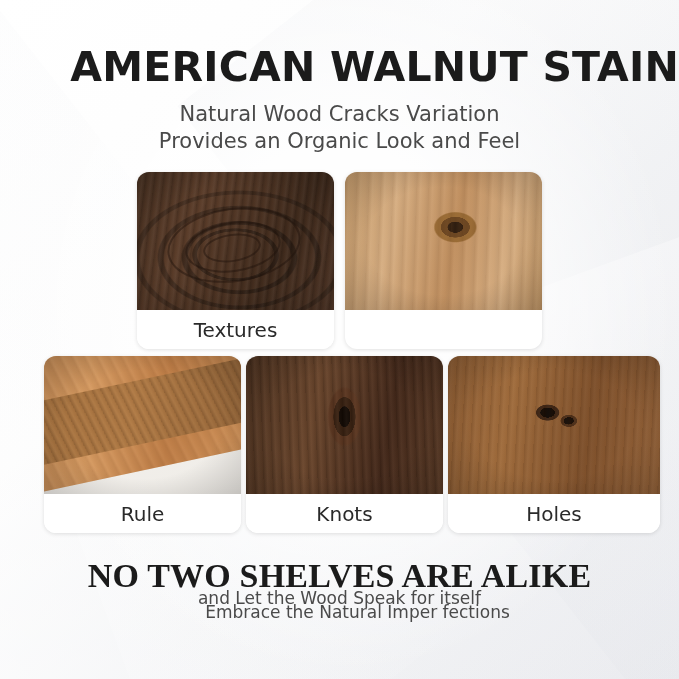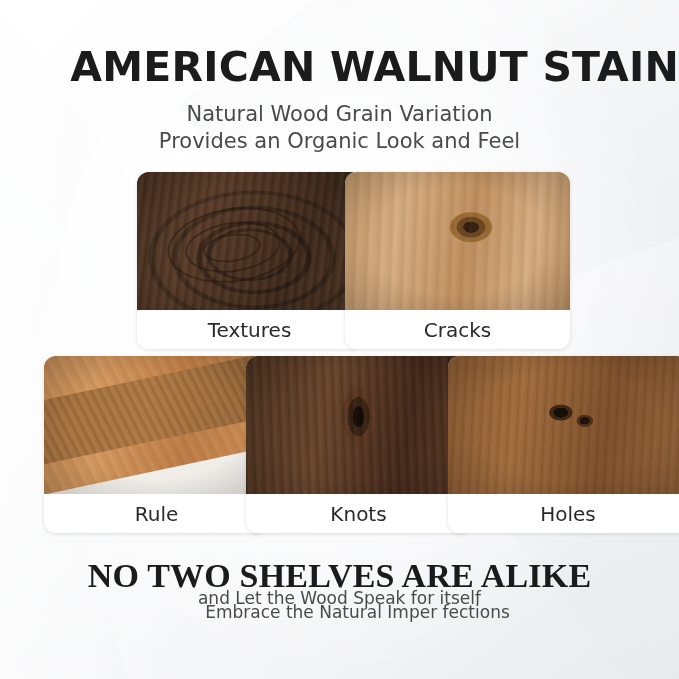--- a/index.html
+++ b/index.html
@@ -92,21 +92,20 @@
   .bottom-sub-1 { top: 601px; padding-left: 18px; }
   .bottom-sub-2 { top: 587px; }
 
   
   .card {
     position: absolute;
     border-radius: 12px;
     overflow: hidden;
     background: #ffffff;
     box-shadow: 0 1px 4px rgba(0,0,0,0.12);
-    padding-left: 28px;
   }
   .card .photo {
     position: absolute;
     top: 0; left: 0; right: 0;
     overflow: hidden;
   }
   .card .caption {
     position: absolute;
     left: 0; right: 0; bottom: 0;
     background: #ffffff;
@@ -199,40 +198,39 @@
 <body>
 
 <div class="poster">
 
   <div class="bg-streak streak-1"></div>
   <div class="bg-streak streak-2"></div>
   <div class="bg-streak streak-3"></div>
   <div class="corner-shade"></div>
 
   <div class="headline">AMERICAN WALNUT STAIN</div>
-  <div class="subline subline-1">Natural Wood Grain Variation</div>
+  <div class="subline subline-1">Natural Wood Cracks Variation</div>
   <div class="subline subline-2">Provides an Organic Look and Feel</div>
 
   <div class="card" style="left:137px; top:172px; width:197px; height:177px;">
     <div class="photo" style="height:138px;">
       <div class="wood wood-textures"></div>
       <div class="grain-line" style="left:30px; top:36px; width:130px; height:70px; transform:rotate(-8deg);"></div>
       <div class="grain-line" style="left:48px; top:50px; width:92px; height:46px; transform:rotate(-8deg);"></div>
       <div class="grain-line" style="left:66px; top:62px; width:54px; height:24px; transform:rotate(-8deg);"></div>
       <div class="vignette"></div>
     </div>
     <div class="caption" style="height:39px;">Textures</div>
   </div>
 
   <div class="card" style="left:345px; top:172px; width:197px; height:177px;">
     <div class="photo" style="height:138px;">
       <div class="wood wood-cracks"></div>
       <div class="vignette"></div>
     </div>
-    <div class="caption" style="height:39px;">Cracks</div>
   </div>
 
   <div class="card" style="left:44px; top:356px; width:197px; height:177px;">
     <div class="photo" style="height:138px;">
       <div class="wood wood-rule">
         <div class="plank"></div>
         <div class="plank-dark"></div>
       </div>
       <div class="vignette"></div>
     </div>

